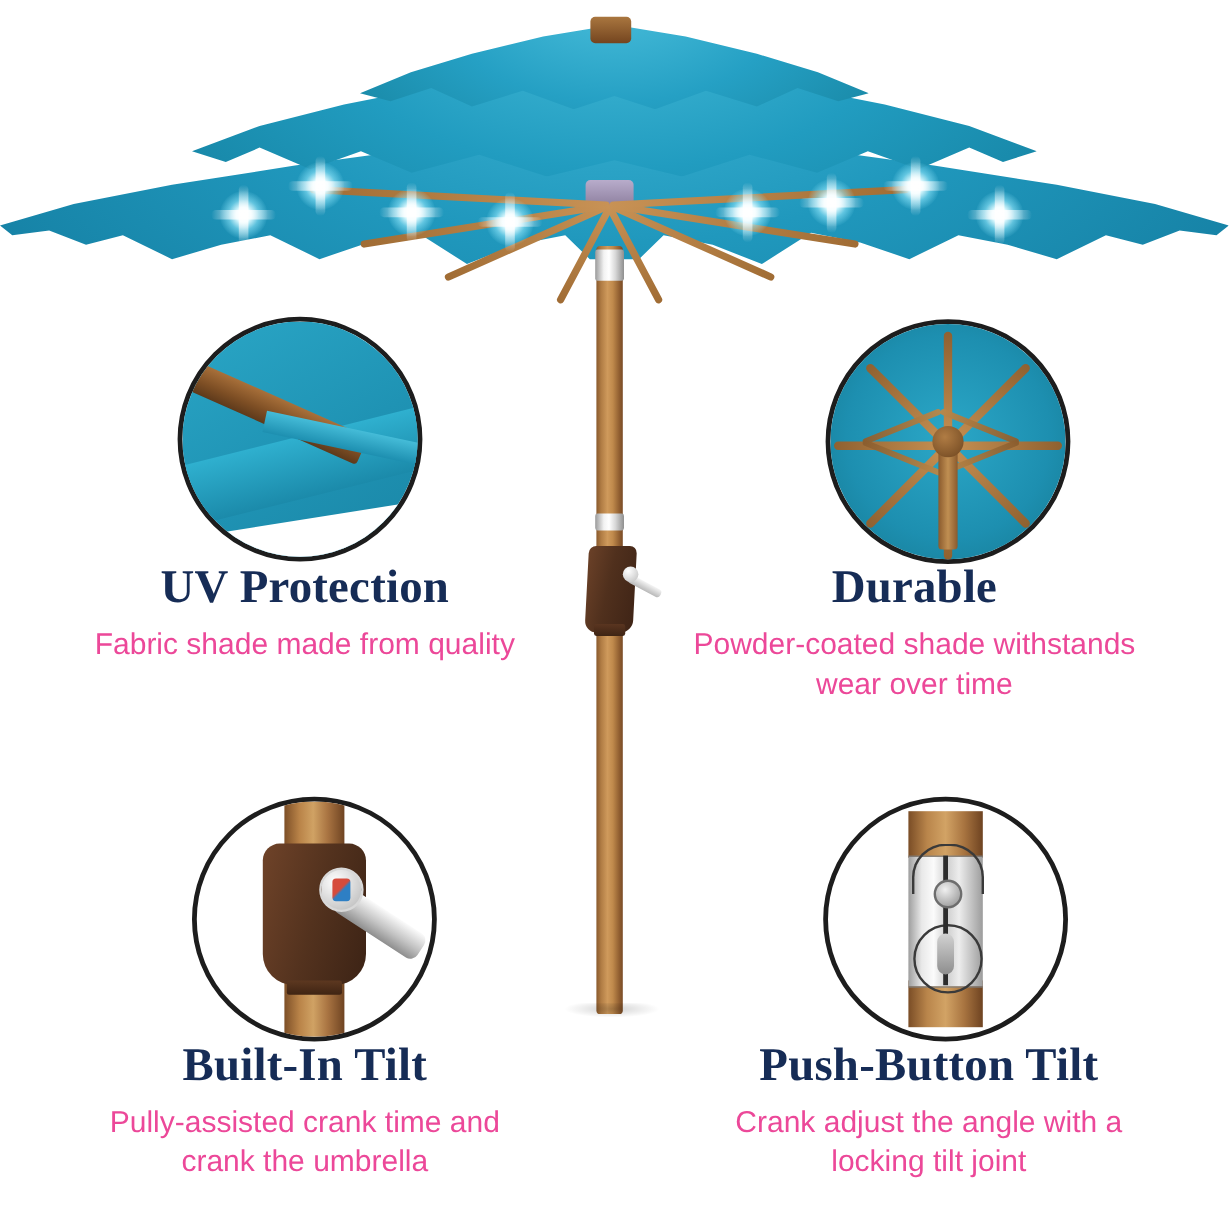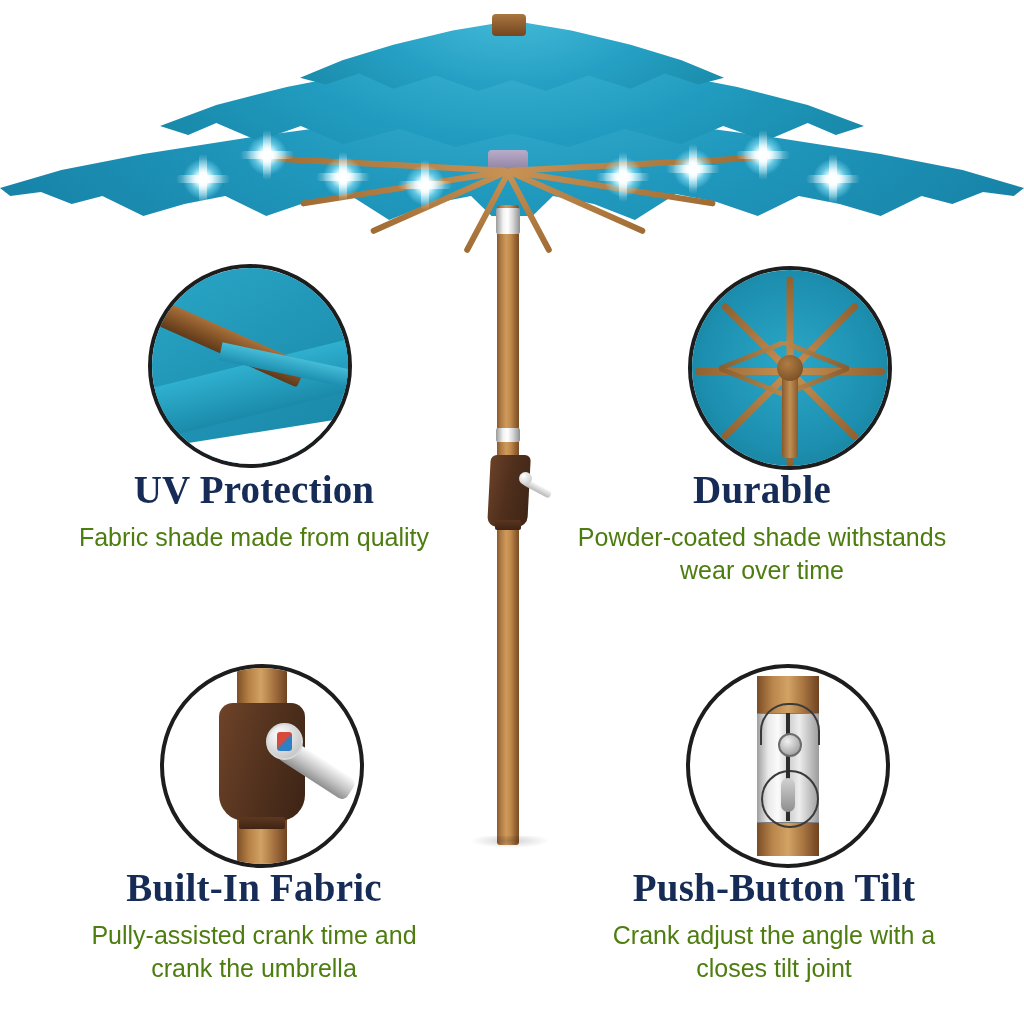--- a/index.html
+++ b/index.html
@@ -243,21 +243,21 @@
 
   
   .feature{position:absolute;width:480px;text-align:center;}
   .f-title{
     font-family:"Liberation Serif",serif;
     font-weight:700;font-size:39px;color:#162c56;
     letter-spacing:.2px;line-height:1.05;margin:0 0 10px 0;
   }
   .f-body{
     font-family:"Liberation Sans",sans-serif;
-    font-weight:300;font-size:25px;color:#4d7c0f;
+    font-weight:300;font-size:25px;color:#ec4899;
     line-height:1.32;margin:0;
   }
   .f-body span{display:block;}
 </style>
 </head>
 <body>
 
 <div class="stage">
 
   <div class="hero">
@@ -376,28 +376,28 @@
 
   <div class="feature" style="left:522px;top:470px;">
     <p class="f-title">Durable</p>
     <p class="f-body">
       <span>Powder-coated shade withstands</span>
       <span>wear over time</span>
     </p>
   </div>
 
   <div class="feature" style="left:14px;top:868px;">
-    <p class="f-title">Built-In Fabric</p>
+    <p class="f-title">Built-In Tilt</p>
     <p class="f-body">
       <span>Pully-assisted crank time and</span>
       <span>crank the umbrella</span>
     </p>
   </div>
 
   <div class="feature" style="left:534px;top:868px;">
     <p class="f-title">Push-Button Tilt</p>
     <p class="f-body">
       <span>Crank adjust the angle with a</span>
-      <span>closes tilt joint</span>
+      <span>locking tilt joint</span>
     </p>
   </div>
 
 </div>
 
 </body></html>

